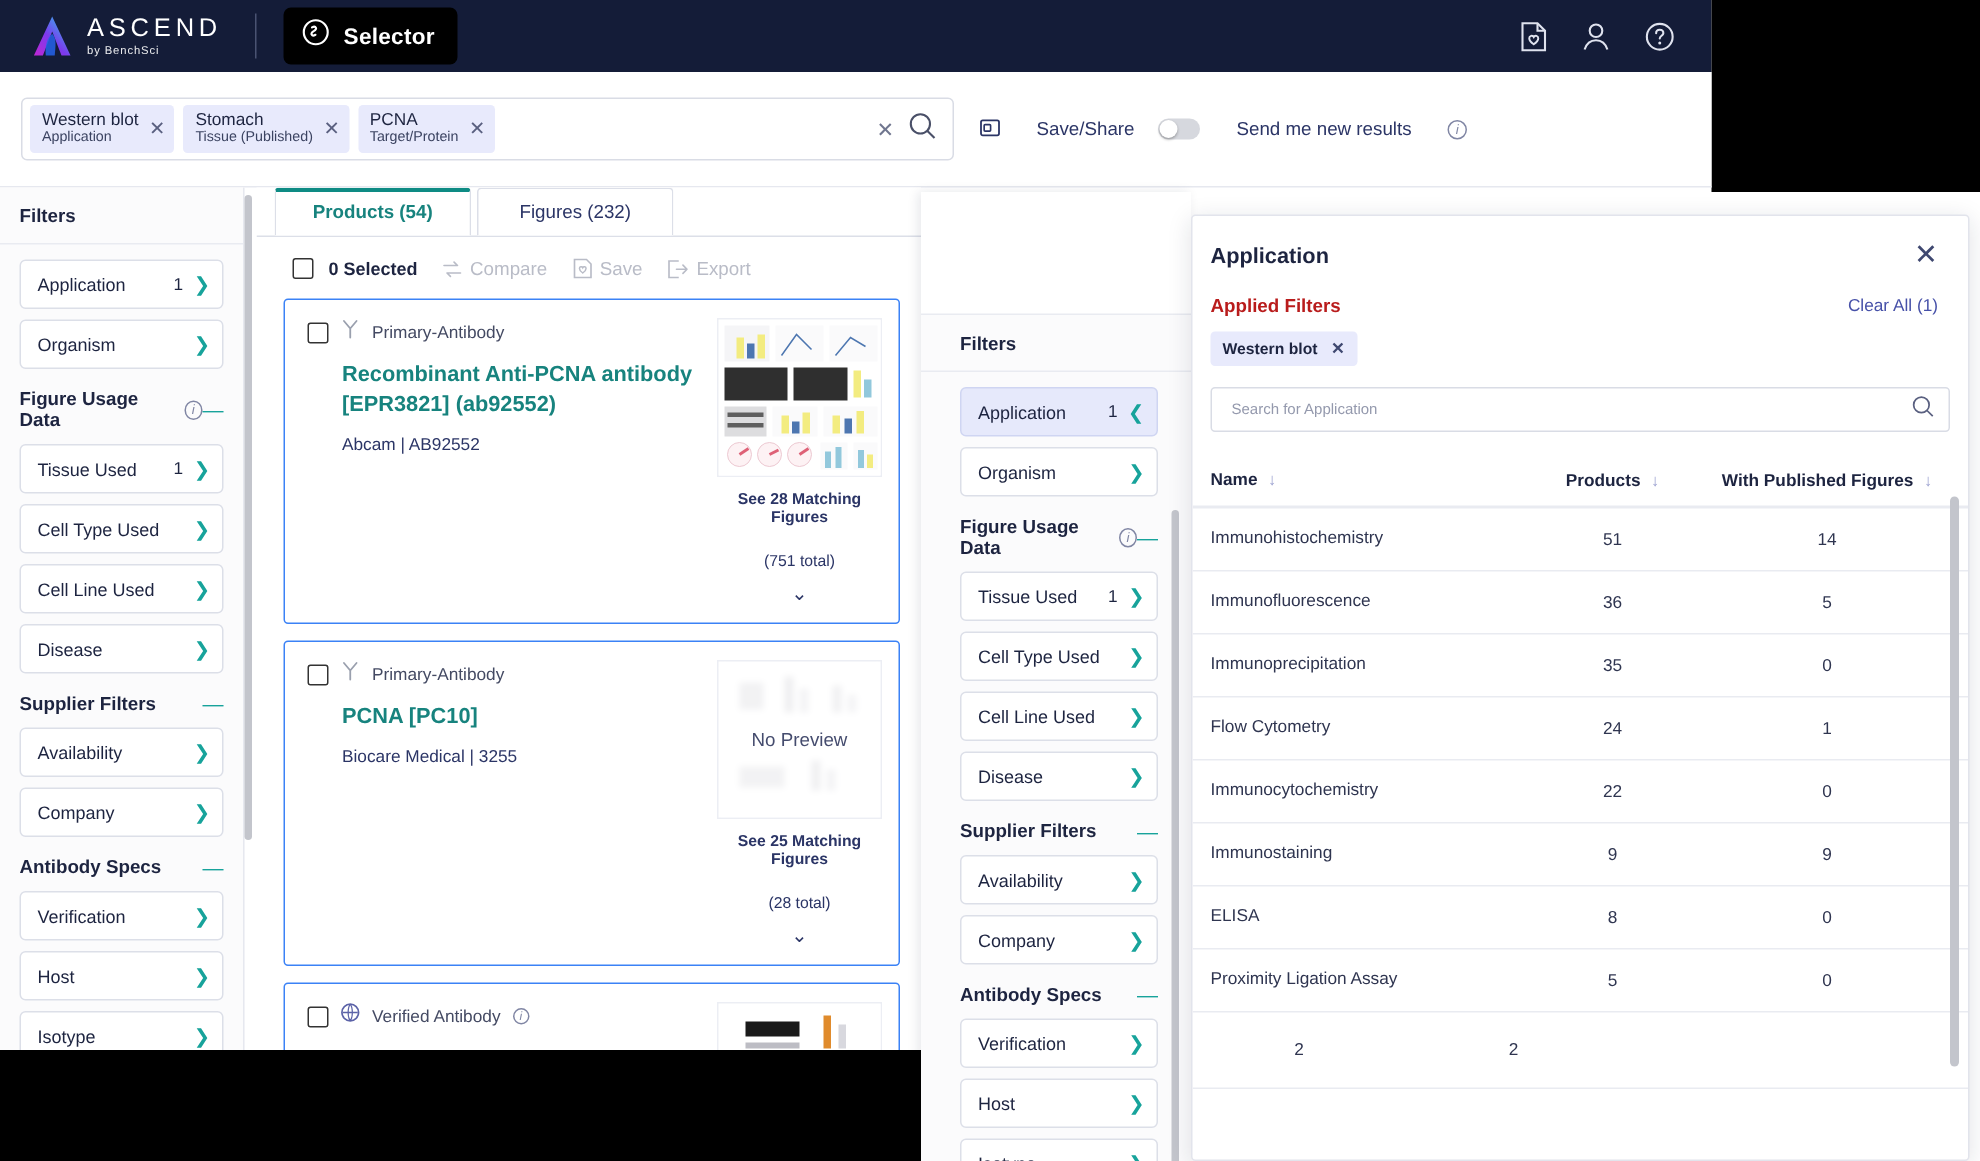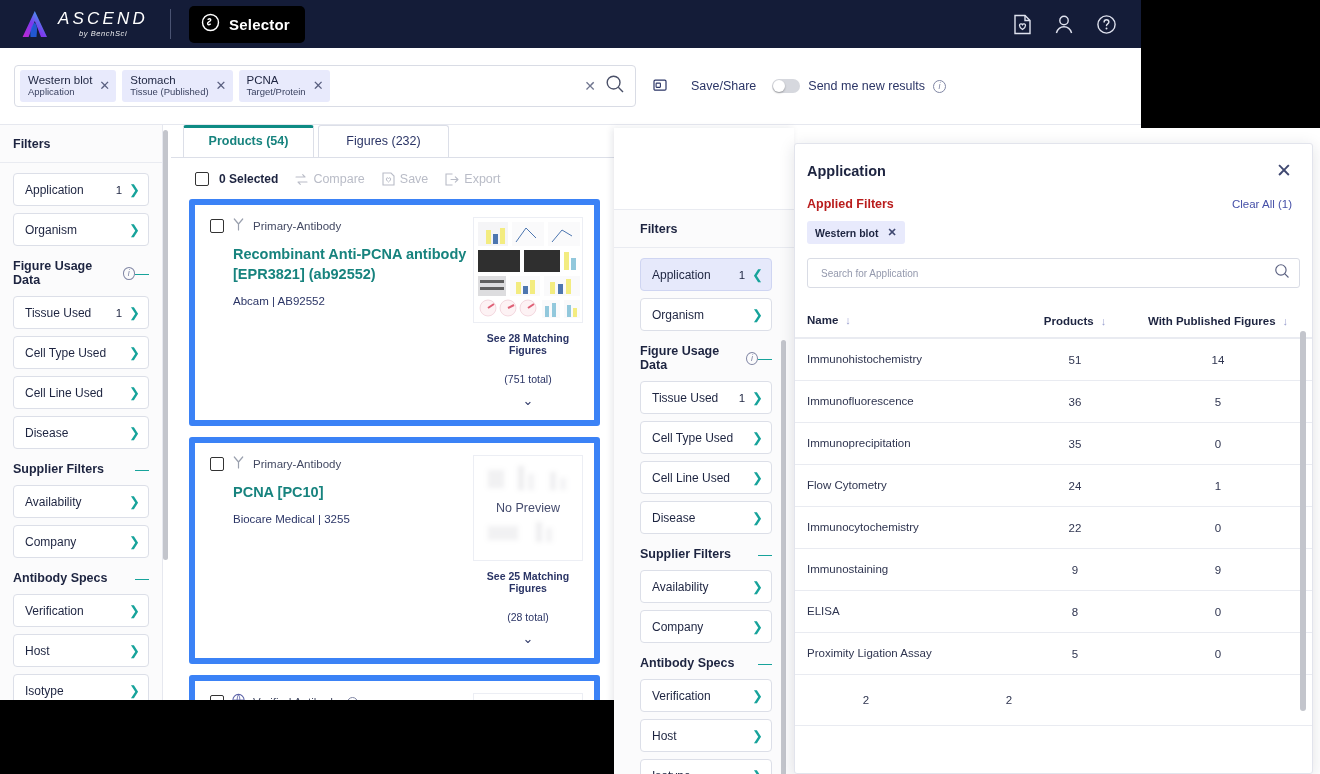--- a/index.html
+++ b/index.html
@@ -16,23 +16,23 @@
   
   .topnav {
     position:absolute; left:0; top:0; width:1141px; height:48px;
     background:#141c38; display:flex; align-items:center;
   }
   .topnav-black {
     position:absolute; left:1141px; top:0; width:179px; height:128px; background:#000;
   }
   .logo-wrap { display:flex; align-items:center; margin-left:20px; }
   .logo-mark { width:30px; height:28px; position:relative; margin-right:8px; }
-  .logo-text { display:flex; flex-direction:column; line-height:1;font-style:italic; }
+  .logo-text { display:flex; flex-direction:column; line-height:1; }
   .logo-title { color:#fff; font-size:17px; letter-spacing:3.2px; font-weight:400; }
-  .logo-sub { color:#fff; font-size:7.5px; letter-spacing:0.6px; margin-top:3px; text-align:center; opacity:.92; }
+  .logo-sub { color:#fff; font-size:7.5px; letter-spacing:0.6px; margin-top:3px; text-align:left; opacity:.92; }
   .nav-divider { width:1px; height:30px; background:#4a5372; margin:0 18px 0 22px; }
   .selector-pill {
     display:flex; align-items:center; gap:9px;
     background:#000000; border-radius:5px; padding:7px 15px 7px 12px;
   }
   .selector-pill .lbl { color:#fff; font-size:15px; font-weight:bold; letter-spacing:.2px; }
   .nav-right { position:absolute; right:0px; top:0; height:48px; display:flex; align-items:center; gap:20px; padding-right:24px; }
   .nav-icon { width:22px; height:22px; display:flex; align-items:center; justify-content:center; cursor:pointer; }
 
   
@@ -50,21 +50,21 @@
     display:flex; align-items:center; gap:6px; max-width:140px;
   }
   .chip-texts { display:flex; flex-direction:column; line-height:1.15; }
   .chip-main { font-size:11.5px; color:#1d2440; }
   .chip-sub { font-size:9.5px; color:#3b4361; }
   .chip-x { color:#5a6080; font-size:13px; line-height:1; cursor:pointer; padding:0 1px; }
   .search-actions { display:flex; align-items:center; gap:9px; padding-right:4px; }
   .sb-clear { color:#70768f; font-size:14px; cursor:pointer; }
   .savebar { display:flex; align-items:center; margin-left:17px; gap:16px; }
   .saveshare { display:flex; align-items:center; gap:24px; color:#2b3566; font-size:12.5px; cursor:pointer; }
-  .toggle-wrap { display:flex; align-items:center; gap:8px; }
+  .toggle-wrap { display:flex; align-items:center; gap:24px; }
   .toggle { width:28px; height:14px; border-radius:7px; background:#d6d8de; position:relative; cursor:pointer; }
   .toggle::after { content:""; position:absolute; left:1px; top:1px; width:12px; height:12px; border-radius:50%; background:#fff; box-shadow:0 1px 2px rgba(0,0,0,.3); }
   .toggle-lbl { font-size:12.5px; color:#2b3566; }
   .info-dot { width:13px; height:13px; border-radius:50%; border:1px solid #8086a4; color:#8086a4; font-size:9px; display:flex; align-items:center; justify-content:center; font-style:italic; }
 
   
   .sidebar {
     position:absolute; left:0; top:125px; width:163px; height:649px;
     background:#fbfbfc; border-right:1px solid #e6e8ef; overflow:hidden;
   }
@@ -91,21 +91,21 @@
     min-width:131px; text-align:center; font-size:12.5px; padding:8px 14px 7px;
     border:1px solid #dcdfe8; border-bottom:none; border-radius:3px 3px 0 0; background:#fff; cursor:pointer;
     margin-right:4px; color:#2b3566;
   }
   .tab.active { color:#17837e; font-weight:bold; border-top:3px solid #0e8b84; padding-top:6px; }
   .toolbar { display:flex; align-items:center; gap:17px; padding:14px 0 13px 24px; }
   .cbox { width:14px; height:14px; border:1.8px solid #333; border-radius:2px; background:#fff; cursor:pointer; }
   .tb-sel { font-size:12px; font-weight:bold; color:#1d2440; margin-left:-7px; }
   .tb-act { display:flex; align-items:center; gap:5px; color:#b9bcc7; font-size:12.5px; }
   .card {
-    margin:0 14px 11px 18px; border:6px solid #3b82f6; border-radius:3px;
+    margin:0 14px 11px 18px; border:1px solid #3b82f6; border-radius:3px;
     background:#fff; display:flex; padding:12px 10px 12px 13px; min-height:184px;
   }
   .card-left { flex:1; padding-left:2px; }
   .card-row1 { display:flex; align-items:center; gap:8px; }
   .ptype { font-size:11.5px; color:#444a63; }
   .ptitle { font-size:14.5px; font-weight:bold; color:#17837e; line-height:1.38; margin:9px 0 0 23px; cursor:pointer; }
   .pvendor { font-size:11.5px; color:#2b3566; margin:11px 0 0 23px; }
   .card-right { width:112px; display:flex; flex-direction:column; align-items:center; }
   .thumb { width:110px; height:106px; border:1px solid #eceef4; background:#fff; overflow:hidden; position:relative; }
   .thumb.noprev { display:flex; align-items:center; justify-content:center;text-align:right; }

